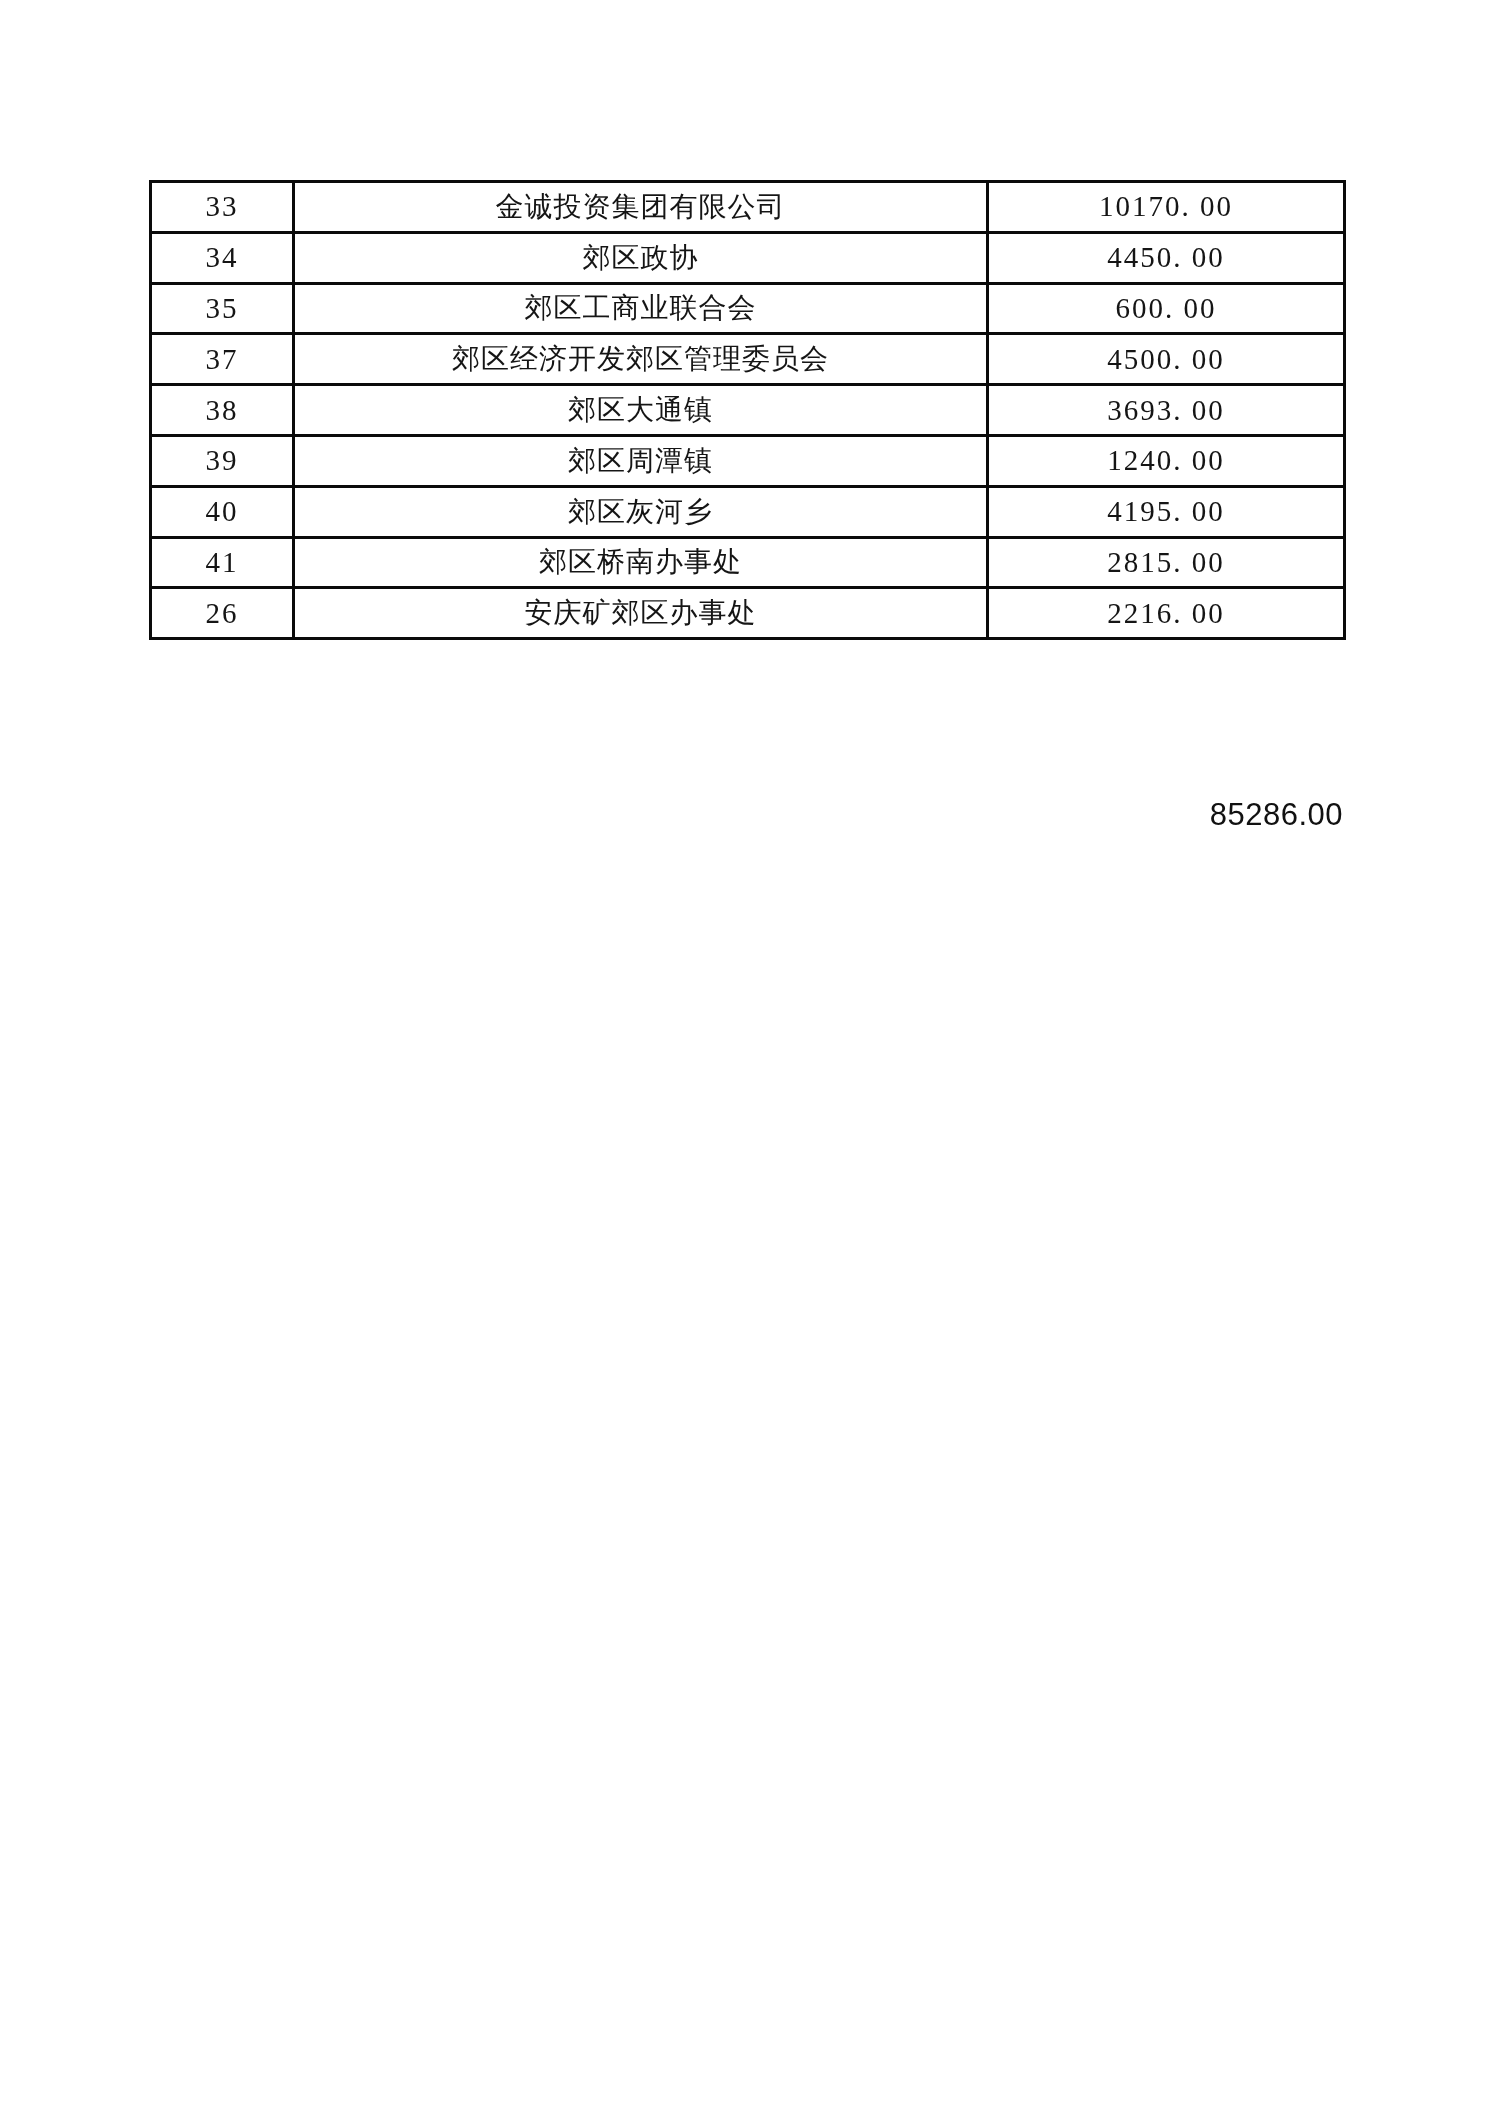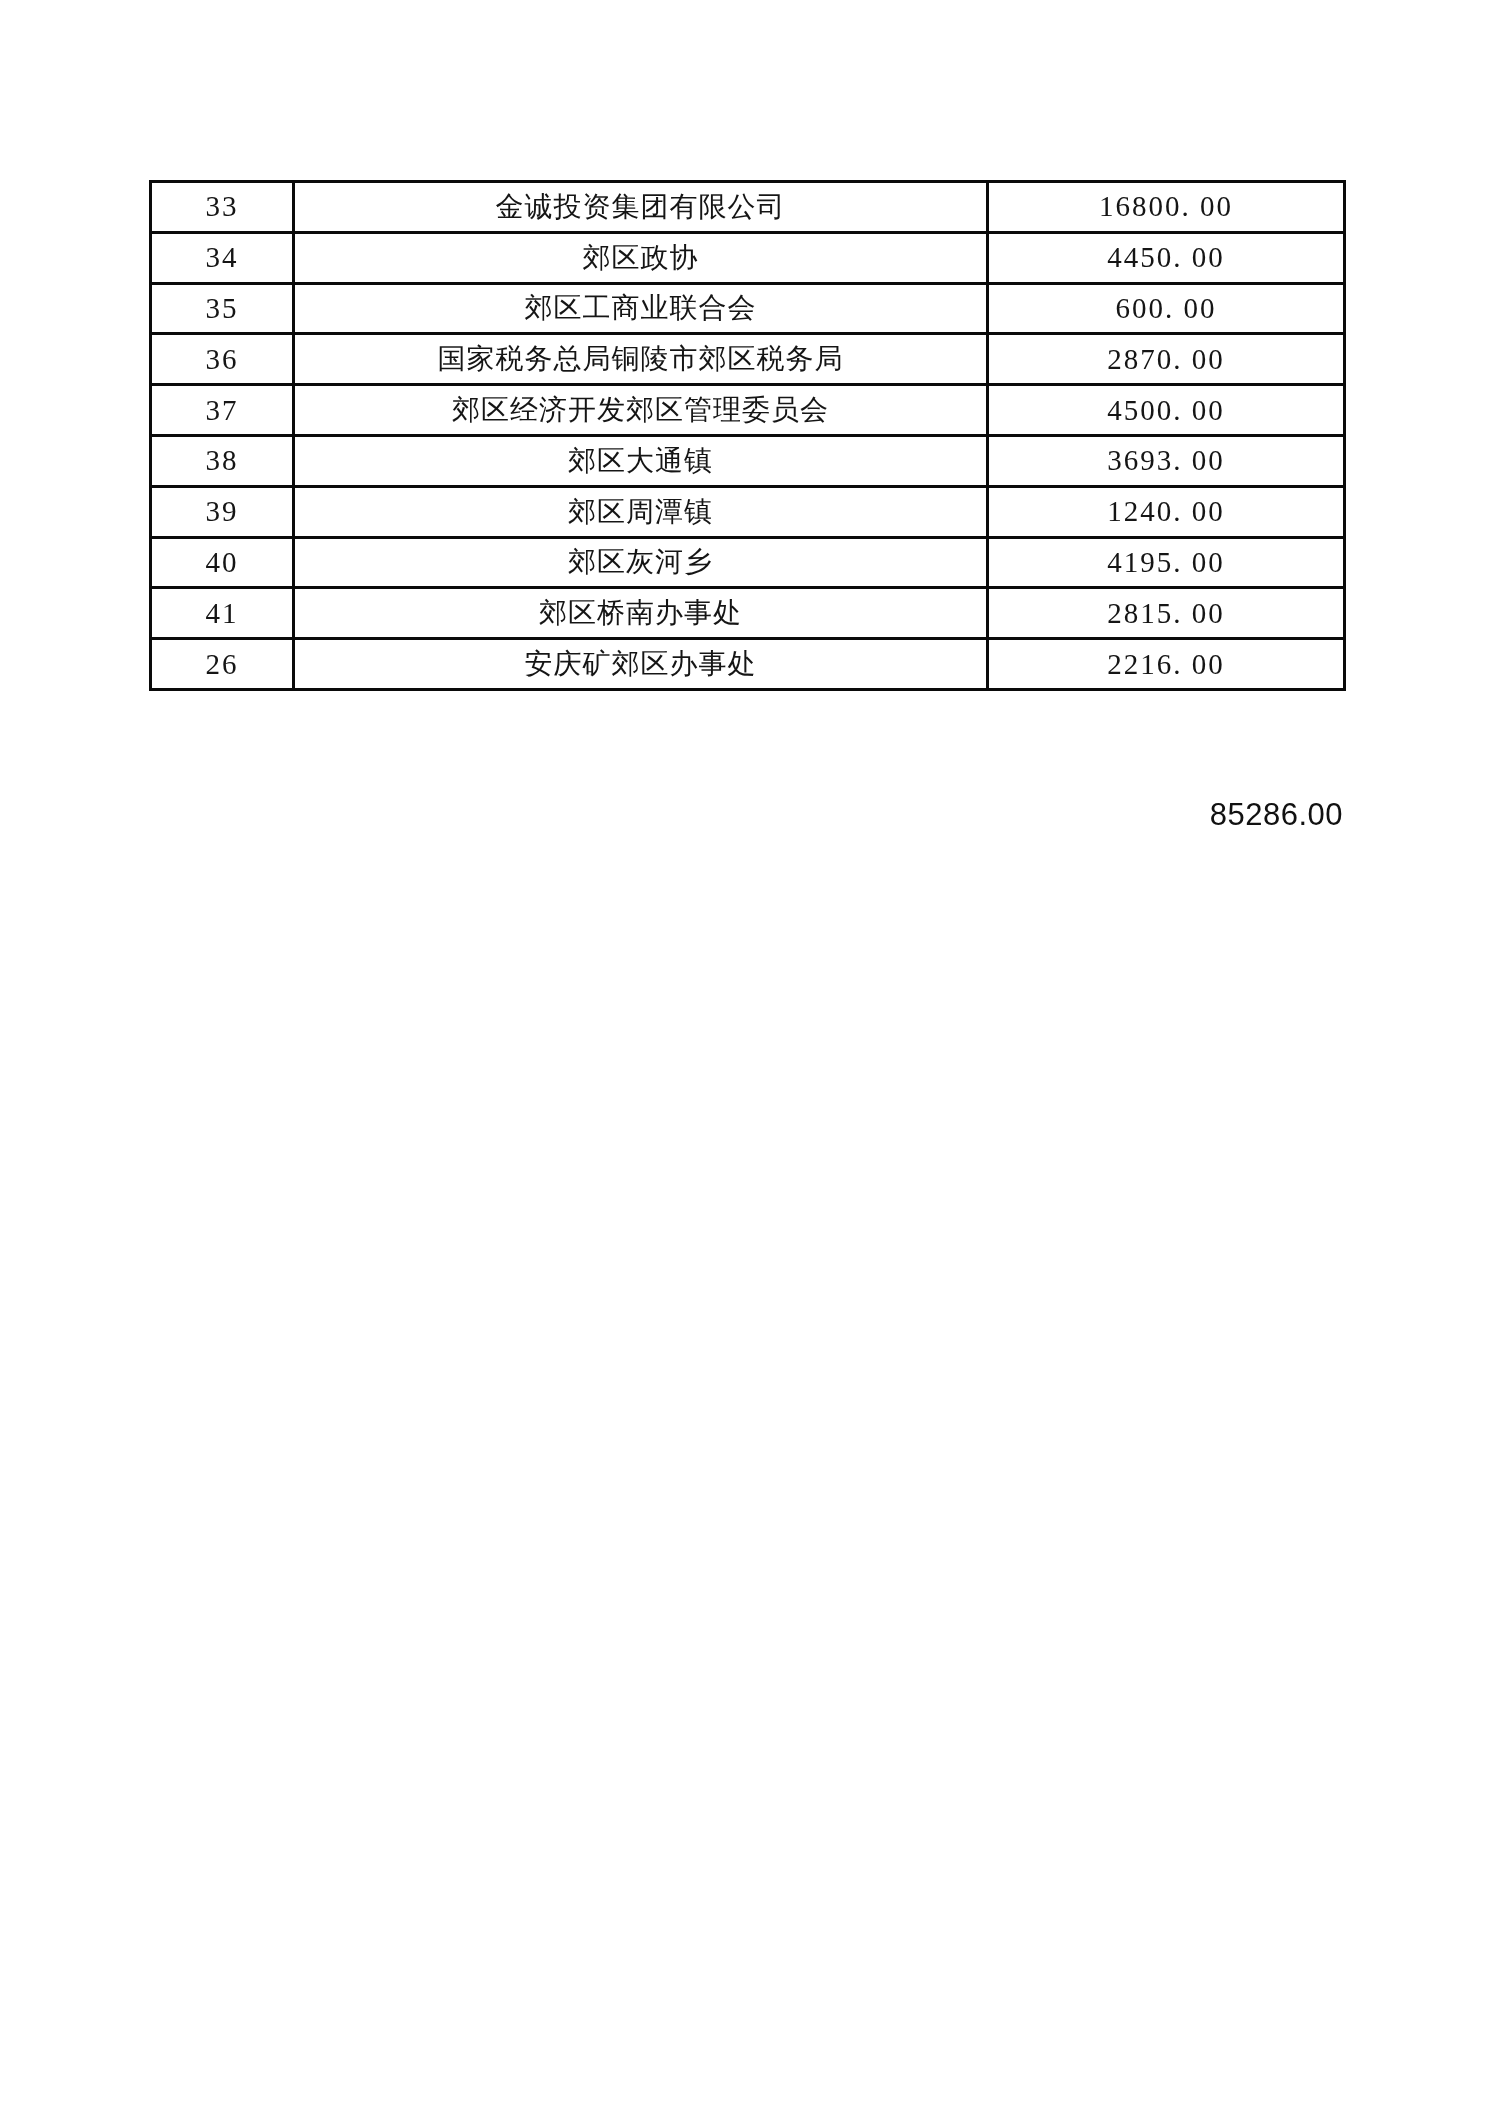--- a/index.html
+++ b/index.html
@@ -66,36 +66,31 @@
   <table class="alloc">
     <colgroup>
       <col class="c-idx">
       <col class="c-name">
       <col class="c-amt">
     </colgroup>
     <tbody>
         <tr>
           <td class="num">33</td>
           <td class="name">金诚投资集团有限公司</td>
-          <td class="num">16800. 00</td>
+          <td class="num">10170. 00</td>
         </tr>
         <tr>
           <td class="num">34</td>
           <td class="name">郊区政协</td>
           <td class="num">4450. 00</td>
         </tr>
         <tr>
           <td class="num">35</td>
           <td class="name">郊区工商业联合会</td>
           <td class="num">600. 00</td>
-        </tr>
-        <tr>
-          <td class="num">36</td>
-          <td class="name">国家税务总局铜陵市郊区税务局</td>
-          <td class="num">2870. 00</td>
         </tr>
         <tr>
           <td class="num">37</td>
           <td class="name">郊区经济开发郊区管理委员会</td>
           <td class="num">4500. 00</td>
         </tr>
         <tr>
           <td class="num">38</td>
           <td class="name">郊区大通镇</td>
           <td class="num">3693. 00</td>

